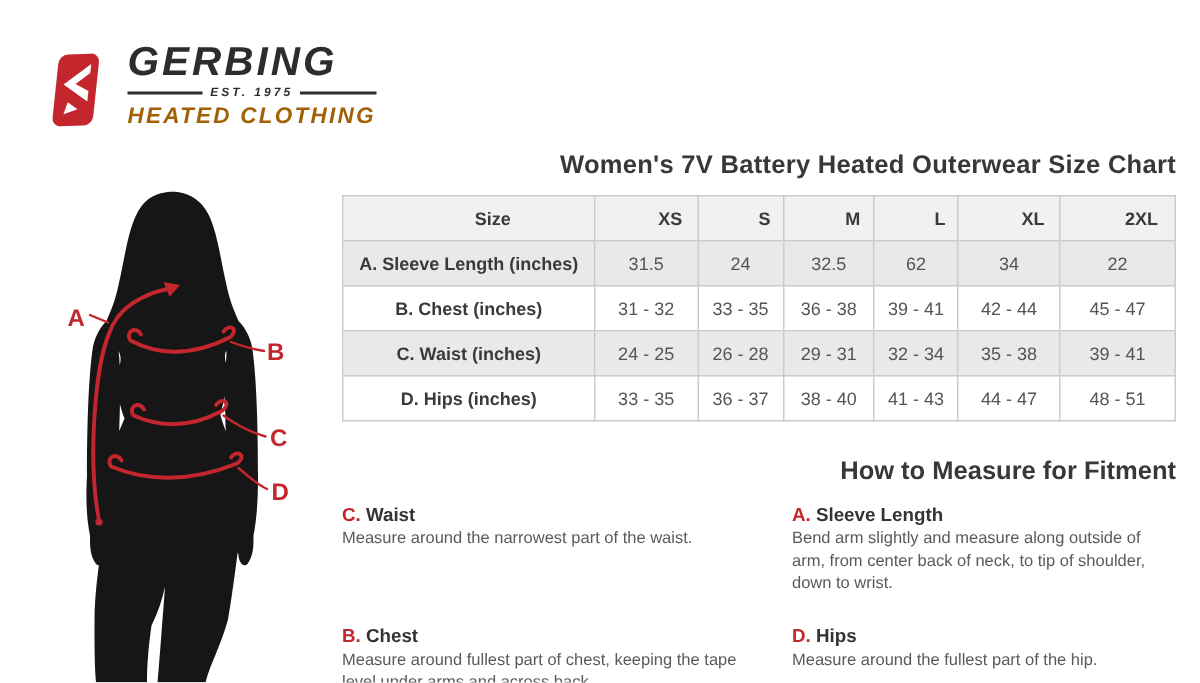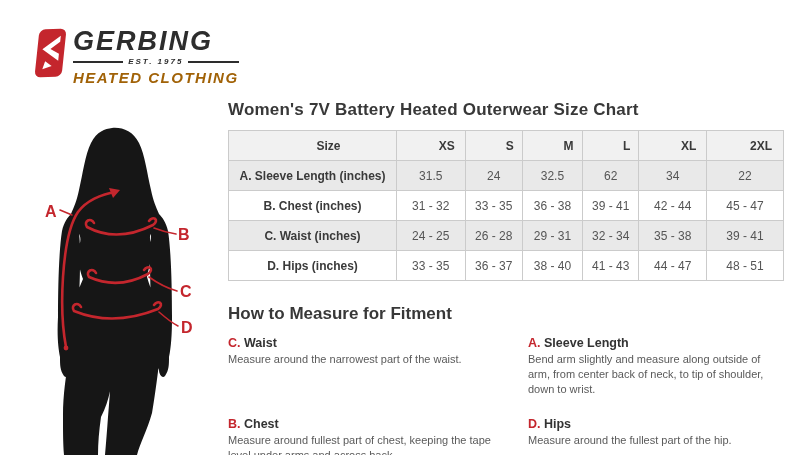--- a/index.html
+++ b/index.html
@@ -1,50 +1,50 @@
 <!DOCTYPE html>
 <html><head>
 <meta charset="utf-8">
 <style>
   * { margin:0; padding:0; box-sizing:border-box; }
   html,body { width:800px; height:455px; background:#ffffff; overflow:hidden;
               font-family:"Liberation Sans", sans-serif; }
   .stage { position:relative; width:800px; height:455px; background:#fff; }
 
   
-  .logo { position:absolute; left:36px; top:28px; display:flex; align-items:flex-start; gap:8px; }
+  .logo { position:absolute; left:36px; top:28px; display:flex; align-items:flex-end; gap:20px; }
   .logo-badge { transform:skewX(-8deg) rotate(-2deg); }
   .logo-text { display:flex; flex-direction:column; }
   .brand { font-size:27px; font-weight:bold; font-style:italic; letter-spacing:2px;
            color:#2d2d2d; line-height:1; }
   .est-row { display:flex; align-items:center; gap:5px; margin:2px 0 4px 0; }
   .est-line { height:2px; background:#2d2d2d; flex:1; }
   .est { font-size:8px; font-weight:bold; font-style:italic; letter-spacing:2px; color:#2d2d2d; }
   .tagline { font-size:15px; font-weight:bold; font-style:italic; letter-spacing:1.5px;
              color:#a16207; line-height:1; }
 
   
   .figure-wrap { position:absolute; left:25px; top:95px; width:200px; height:360px; }
 
   
   .main { position:absolute; left:228px; top:100px; width:556px; }
-  .chart-title { font-size:17px; font-weight:bold; color:#383838; letter-spacing:0.2px; }
+  .chart-title { font-size:17px; font-weight:bold; color:#383838; letter-spacing:0.2px;text-align:right; }
 
   table.size-chart { width:100%; border-collapse:collapse; margin-top:10px;
                      border:1px solid #b9b9b9; }
   .size-chart th, .size-chart td { border:1px solid #cbcbcb; height:30px;
                      text-align:center; vertical-align:middle; font-size:12px; }
   .size-chart th { background:#f1f1f1; font-weight:bold; color:#3a3a3a;padding-left:32px; }
   .size-chart td.row-label { font-weight:bold; color:#3a3a3a; width:168px; }
   .size-chart td { color:#555; }
   .size-chart tr.alt td { background:#e9e9e9; }
   .size-chart tr.plain td { background:#ffffff; }
 
   .measure { margin-top:23px; }
-  .measure-heading { font-size:17px; font-weight:bold; color:#383838; }
+  .measure-heading { font-size:17px; font-weight:bold; color:#383838;text-align:right; }
   .measure-grid { display:grid; grid-template-columns:276px 1fr; column-gap:24px;
                   row-gap:19px; margin-top:12px; }
   .m-item-title { font-size:12.5px; font-weight:bold; color:#333; }
   .m-letter { color:#c4262d; }
   .m-desc { font-size:11px; color:#5a5a5a; line-height:1.38; margin-top:2px; }
 </style>
 </head>
 <body>
 
 <div class="stage">

